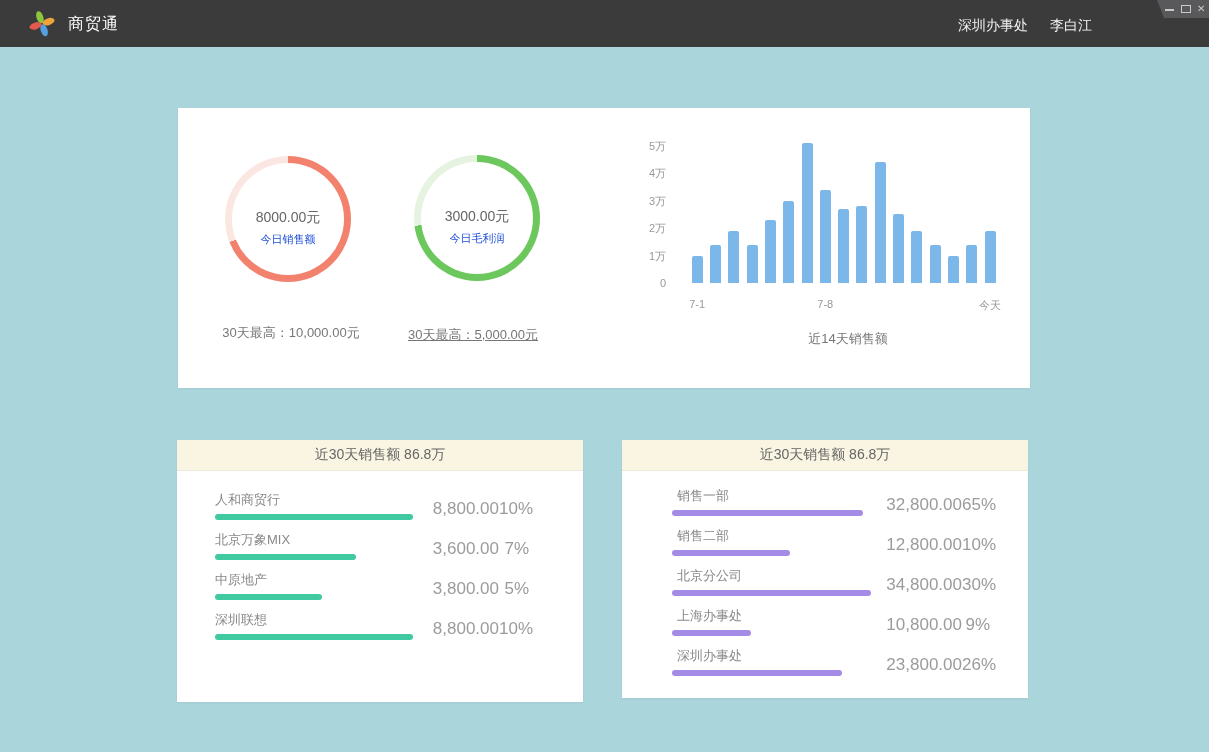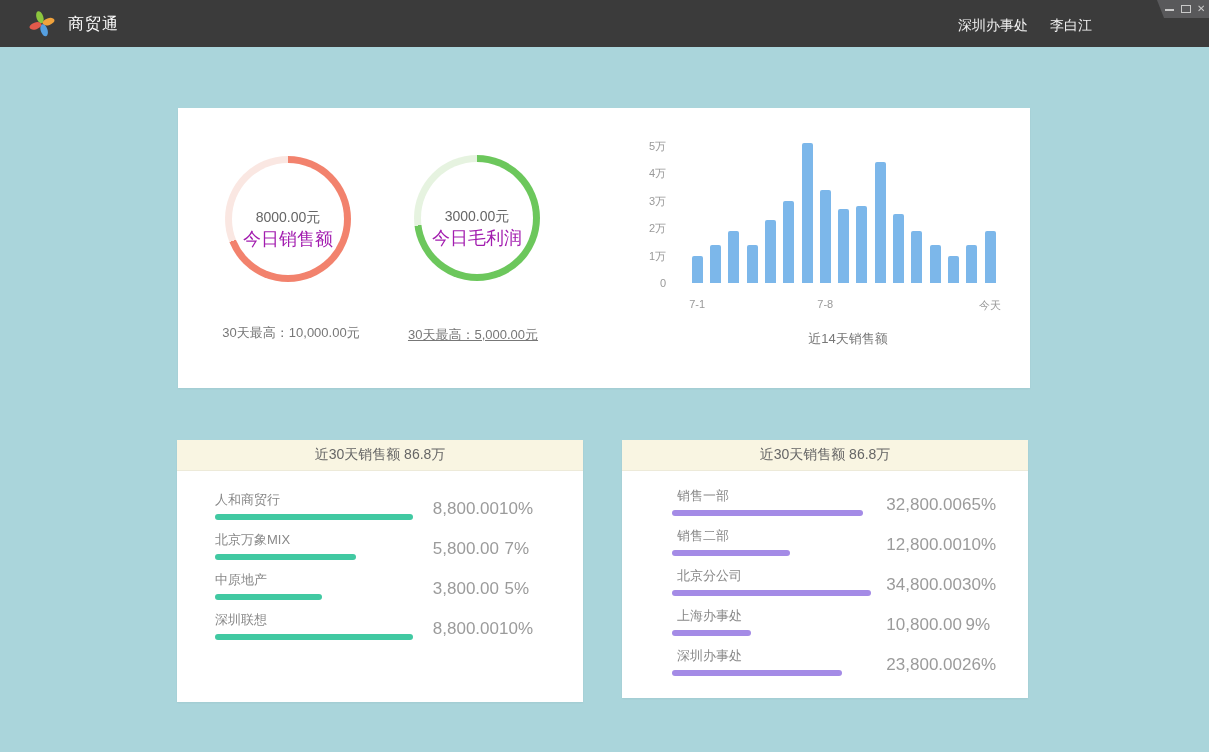--- a/index.html
+++ b/index.html
@@ -23,21 +23,21 @@
   .wc-close{position:absolute;left:46px;top:2px;font-size:10px;color:#c9c9c9;line-height:14px;cursor:pointer;}
   
   .card-top{position:absolute;left:178px;top:108px;width:852px;height:280px;background:#ffffff;
     box-shadow:0 1px 2px rgba(0,0,0,.05);}
   .gauge{position:absolute;width:126px;height:126px;border-radius:50%;}
   .gauge.g1{left:47px;top:48px;}
   .gauge.g2{left:236px;top:47px;}
   .gauge-inner{position:absolute;inset:7px;border-radius:50%;background:#fff;
     display:flex;flex-direction:column;align-items:center;justify-content:center;gap:7px;padding-top:18px;box-sizing:border-box;}
   .gauge-value{font-size:14px;color:#666;line-height:16px;}
-  .gauge-label{font-size:18px;color:#a21caf;line-height:15px;}
+  .gauge-label{font-size:11px;color:#1d4ed8;line-height:15px;}
   .gauge-footer{position:absolute;width:200px;text-align:center;font-size:13px;color:#777;}
   .gf1{left:13px;top:216px;}
   .gf2{left:195px;top:218px;text-decoration:underline;}
   
   .chart{position:absolute;left:470px;top:14px;width:362px;height:161px;}
   .chart .bar{position:absolute;bottom:0;width:11px;background:#7cb7ea;border-radius:2px 2px 0 0;}
   .chart .ytick{position:absolute;left:0;width:18px;text-align:right;font-size:11px;color:#999;line-height:13px;}
   .chart .xtick{position:absolute;top:176px;transform:translateX(-50%);font-size:11px;color:#999;white-space:nowrap;}
   .chart-title{position:absolute;left:513px;top:222px;width:314px;text-align:center;font-size:13px;color:#777;}
   
@@ -135,21 +135,21 @@
         <div class="row-bar" style="width: 198px; background: rgb(65, 201, 162);"></div>
         <div class="row-val">
           <span class="rv">8,800.00</span>
           <span class="rp">10%</span>
         </div>
       </div>
       <div class="rank-row">
         <div class="row-name">北京万象MIX</div>
         <div class="row-bar" style="width: 141px; background: rgb(65, 201, 162);"></div>
         <div class="row-val">
-          <span class="rv">5,800.00</span>
+          <span class="rv">3,600.00</span>
           <span class="rp">7%</span>
         </div>
       </div>
       <div class="rank-row">
         <div class="row-name">中原地产</div>
         <div class="row-bar" style="width: 107px; background: rgb(65, 201, 162);"></div>
         <div class="row-val">
           <span class="rv">3,800.00</span>
           <span class="rp">5%</span>
         </div>

